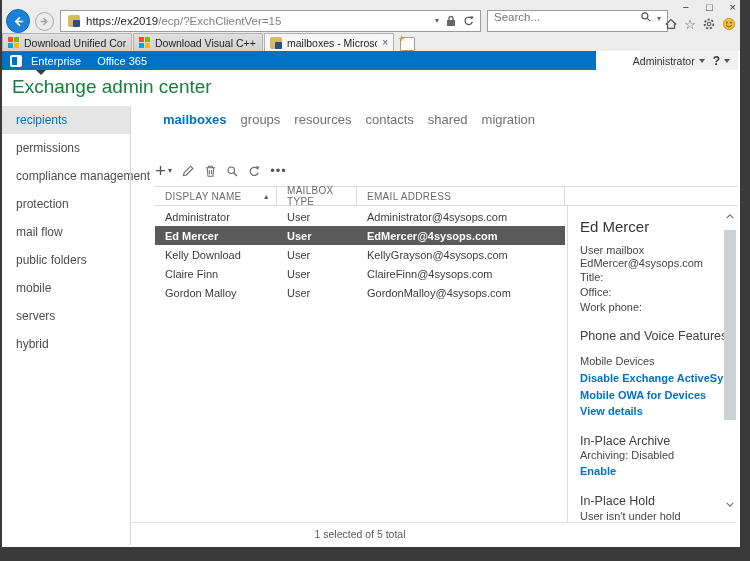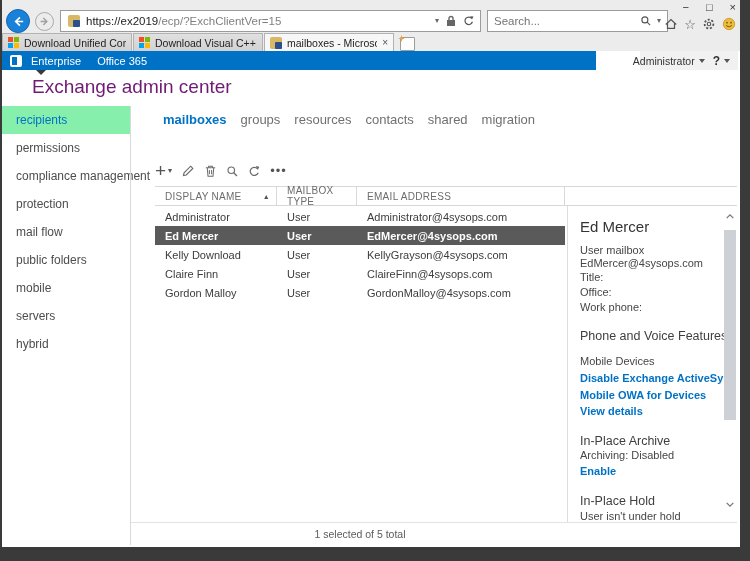--- a/index.html
+++ b/index.html
@@ -24,21 +24,21 @@
               background:#1982d8; border:1px solid #1166b0; display:flex; align-items:center; justify-content:center; z-index:4;}
   .btn-fwd  { position:absolute; left:35px; top:12px; width:19px; height:19px; border-radius:50%;
               background:#ececec; border:1px solid #a9a9a9; display:flex; align-items:center; justify-content:center; z-index:4;}
   .urlbox { position:absolute; left:60px; top:10px; width:421px; height:22px; background:#fff;
             border:1px solid #9b9b9b; display:flex; align-items:center; padding:0 5px 0 7px; }
   .url-text { font-size:11.5px; margin-left:6px; white-space:nowrap; overflow:hidden; flex:1; }
   .url-domain { color:#1e1e1e; } .url-path { color:#808080; }
   .url-right { display:flex; align-items:center; gap:7px; }
   .caret { font-size:8px; color:#666; line-height:1; }
   .searchbox { position:absolute; left:487px; top:10px; width:181px; height:22px; background:#fff;
-               border:1px solid #9b9b9b; display:flex; align-items:center; padding:2px 6px; }
+               border:1px solid #9b9b9b; display:flex; align-items:flex-end; padding:8px 6px; }
   .search-text { flex:1; font-size:11.5px; color:#757575; }
   .chrome-icons { position:absolute; top:17px; right:14px; display:flex; gap:6px; align-items:center; }
   .chrome-icons .uni { font-size:13px; color:#555; line-height:1; }
 
   
   .tabbar { position:absolute; left:2px; top:32px; height:19px; display:flex; align-items:flex-end; }
   .btab { width:130px; height:18px; display:flex; align-items:center; gap:5px; padding:0 5px;
           border:1px solid #b2b2b2; border-bottom:none; background:linear-gradient(#e0e0e0,#d2d2d2);
           font-size:10.5px; color:#222; margin-right:1px; }
   .btab.active { background:#f7f7f7; }
@@ -62,26 +62,26 @@
   .eac-caret { position:absolute; left:36px; top:70px; width:0; height:0;
                border-left:5px solid transparent; border-right:5px solid transparent; border-top:5px solid #3a3a3a; }
   .eacbar-right { position:absolute; left:640px; top:51px; width:98px; height:19px; background:#f1f1f1;
                   display:flex; align-items:center; justify-content:flex-end; gap:4px; padding-right:8px; }
   .eacbar-right .usr { font-size:10.5px; color:#333; }
   .eacbar-right .qm { font-size:12px; font-weight:bold; color:#333; margin-left:4px; }
   .tri-dn { width:0; height:0; border-left:3.5px solid transparent; border-right:3.5px solid transparent;
             border-top:4px solid #555; }
 
   
-  .page-title { position:absolute; left:12px; top:76px; font-size:19px; color:#701a75;margin-left:20px; }
+  .page-title { position:absolute; left:12px; top:76px; font-size:19px; color:#15803d; }
 
   .sidebar { position:absolute; left:2px; top:106px; width:128px; }
   .snav { height:28px; line-height:28px; padding-left:14px; font-size:12px; color:#4d4d4d; cursor:pointer;
           white-space:nowrap; }
-  .snav.sel { background:#86efac; color:#0072c6; }
+  .snav.sel { background:#e5e5e5; color:#0072c6; }
   .sidebar-divider { position:absolute; left:130px; top:106px; width:1px; height:439px; background:#d9d9d9; }
 
   .content-tabs { position:absolute; left:163px; top:112px; display:flex; gap:14px; font-size:13px; }
   .ctab { color:#707070; cursor:pointer; }
   .ctab.active { color:#0072c6; font-weight:bold; }
 
   .toolbar { position:absolute; left:155px; top:160px; height:22px; display:flex; align-items:center; gap:9px; }
   .tbtn { display:flex; align-items:center; gap:2px; cursor:pointer; }
   .tplus { font-size:19px; color:#555; line-height:16px; font-weight:400; }
   .tmore { font-size:13px; color:#555; letter-spacing:1px; line-height:10px; }

